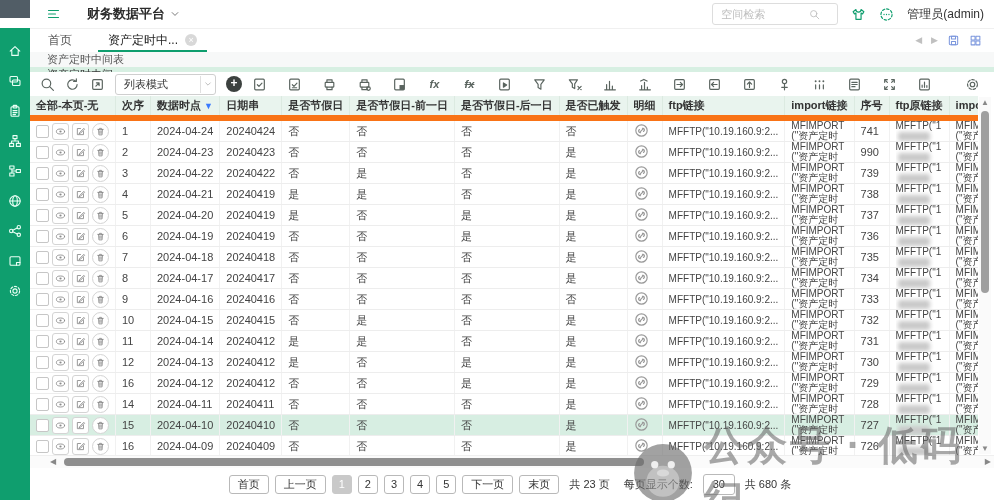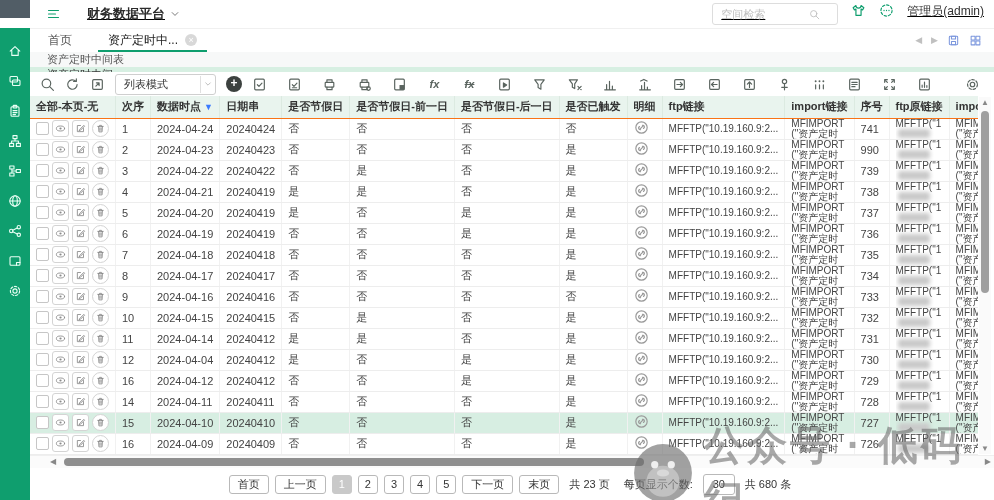--- a/index.html
+++ b/index.html
@@ -7,25 +7,25 @@
        font-family:"Liberation Sans","DejaVu Sans",sans-serif;-webkit-font-smoothing:antialiased;}
   [data-icon]{display:inline-flex;align-items:center;justify-content:center;}
   [data-icon] svg{width:100%;height:100%;fill:none;stroke:currentColor;stroke-width:1.1;stroke-linecap:round;stroke-linejoin:round;}
 
   
   .corner-wide{position:absolute;left:0;top:0;width:110px;height:8px;background:#5a6771;}
   .corner-tall{position:absolute;left:0;top:0;width:30px;height:18px;background:#515d66;}
 
   
   .topbar{position:absolute;left:30px;top:0;width:964px;height:28px;background:#fff;
-          border-bottom:1px solid #f0f0f0;display:flex;align-items:center;z-index:5;text-decoration:underline;}
+          border-bottom:1px solid #f0f0f0;display:flex;align-items:center;z-index:5;}
   .hamburger{width:15px;height:14px;color:#0f9e6e;margin-left:16px;}
   .app-title{font-size:13px;font-weight:bold;color:#2b2b2b;margin-left:26px;}
   .title-caret{width:10px;height:10px;color:#555;margin-left:5px;}
-  .topbar-right{margin-left:auto;display:flex;gap:13px;padding-right:10px;}
+  .topbar-right{margin-left:auto;display:flex;align-items:center;gap:13px;padding-right:10px;}
   .searchbox{width:112px;height:20px;border:1px solid #ddd;border-radius:3px;display:flex;align-items:center;padding:0 6px;}
   .searchbox input{border:none;outline:none;width:86px;font-size:11px;color:#666;background:transparent;}
   .searchbox input::placeholder{color:#bdbdbd;}
   .searchbox .s-ic{width:11px;height:11px;color:#bdbdbd;}
   .shirt{width:15px;height:15px;color:#0f9e6e;}
   .dash-circle{width:15px;height:15px;color:#0f9e6e;}
   .user-name{font-size:12px;color:#333;}
 
   
   .sidebar{position:absolute;left:0;top:28px;width:30px;height:472px;background:#0f9e6e;z-index:6;
@@ -60,21 +60,21 @@
   .vm-caret span{width:8px;height:8px;}
   .add-btn{width:16px;height:16px;border-radius:50%;background:#3c413f;color:#fff;font-size:12px;
            line-height:15px;text-align:center;font-weight:bold;}
   .fx{font-size:11px;font-style:italic;color:#5a645f;font-weight:bold;width:15px;text-align:center;}
   .toolbar .gear-right{margin-left:auto;margin-right:14px;}
 
   
   .table-area{position:absolute;left:30px;top:96px;width:948px;height:359px;overflow:hidden;background:#fff;z-index:3;}
   table{border-collapse:collapse;table-layout:fixed;}
   th{height:22px;background:#e9f4ee;font-size:11px;font-weight:bold;color:#333;text-align:left;
-     padding:0 6px;border-right:1px solid #dceae1;border-bottom:1px solid #f97316;white-space:nowrap;overflow:hidden;box-sizing:border-box;}
+     padding:0 6px;border-right:1px solid #dceae1;border-bottom:6px solid #f97316;white-space:nowrap;overflow:hidden;box-sizing:border-box;}
   td{height:21px;font-size:11px;color:#444;padding:0 6px;border-right:1px solid #f1f1f1;
      border-bottom:1px solid #ededed;white-space:nowrap;overflow:hidden;box-sizing:border-box;background:#fff;}
   tr.hl td{background:#d7eee2;}
   .sort-arrow{color:#3a7afe;font-size:9px;margin-left:3px;}
   .cell-link{font-size:10px;line-height:10px;white-space:normal;word-break:break-all;
              max-height:20px;overflow:hidden;color:#454545;}
   .acts{display:flex;align-items:center;gap:3px;}
   .cbx{width:11px;height:11px;border:1px solid #c6c6c6;border-radius:2px;background:#fff;flex:none;}
   .abtn{width:15px;height:15px;border:1px solid #d4d4d4;border-radius:3px;color:#8a8a8a;background:#fff;
         display:inline-flex;align-items:center;justify-content:center;flex:none;}
@@ -1075,21 +1075,21 @@
               <span class="abtn round">
                 <span data-icon="trash">
                   <svg viewBox="0 0 14 14">
                     <path d="M3.5 4.3 H10.5 M5.8 4.3 V3 H8.2 V4.3 M4.5 4.3 L5 11.3 H9 L9.5 4.3 M6.2 6.2 V9.4 M7.8 6.2 V9.4"></path>
                   </svg>
                 </span>
               </span>
             </div>
           </td>
           <td>12</td>
-          <td>2024-04-04</td>
+          <td>2024-04-13</td>
           <td>20240412</td>
           <td>是</td>
           <td>否</td>
           <td>是</td>
           <td>是</td>
           <td><span class="detail-ic" data-icon="link-circle">
               <svg viewBox="0 0 14 14">
                 <circle cx="7" cy="7" r="5.3"></circle>
                 <path d="M5.3 8.7 L8.7 5.3 M5.1 6.2 a1.5 1.5 0 0 0 1 2.8 M8.9 7.8 a1.5 1.5 0 0 0 -1 -2.8"></path>
               </svg>

